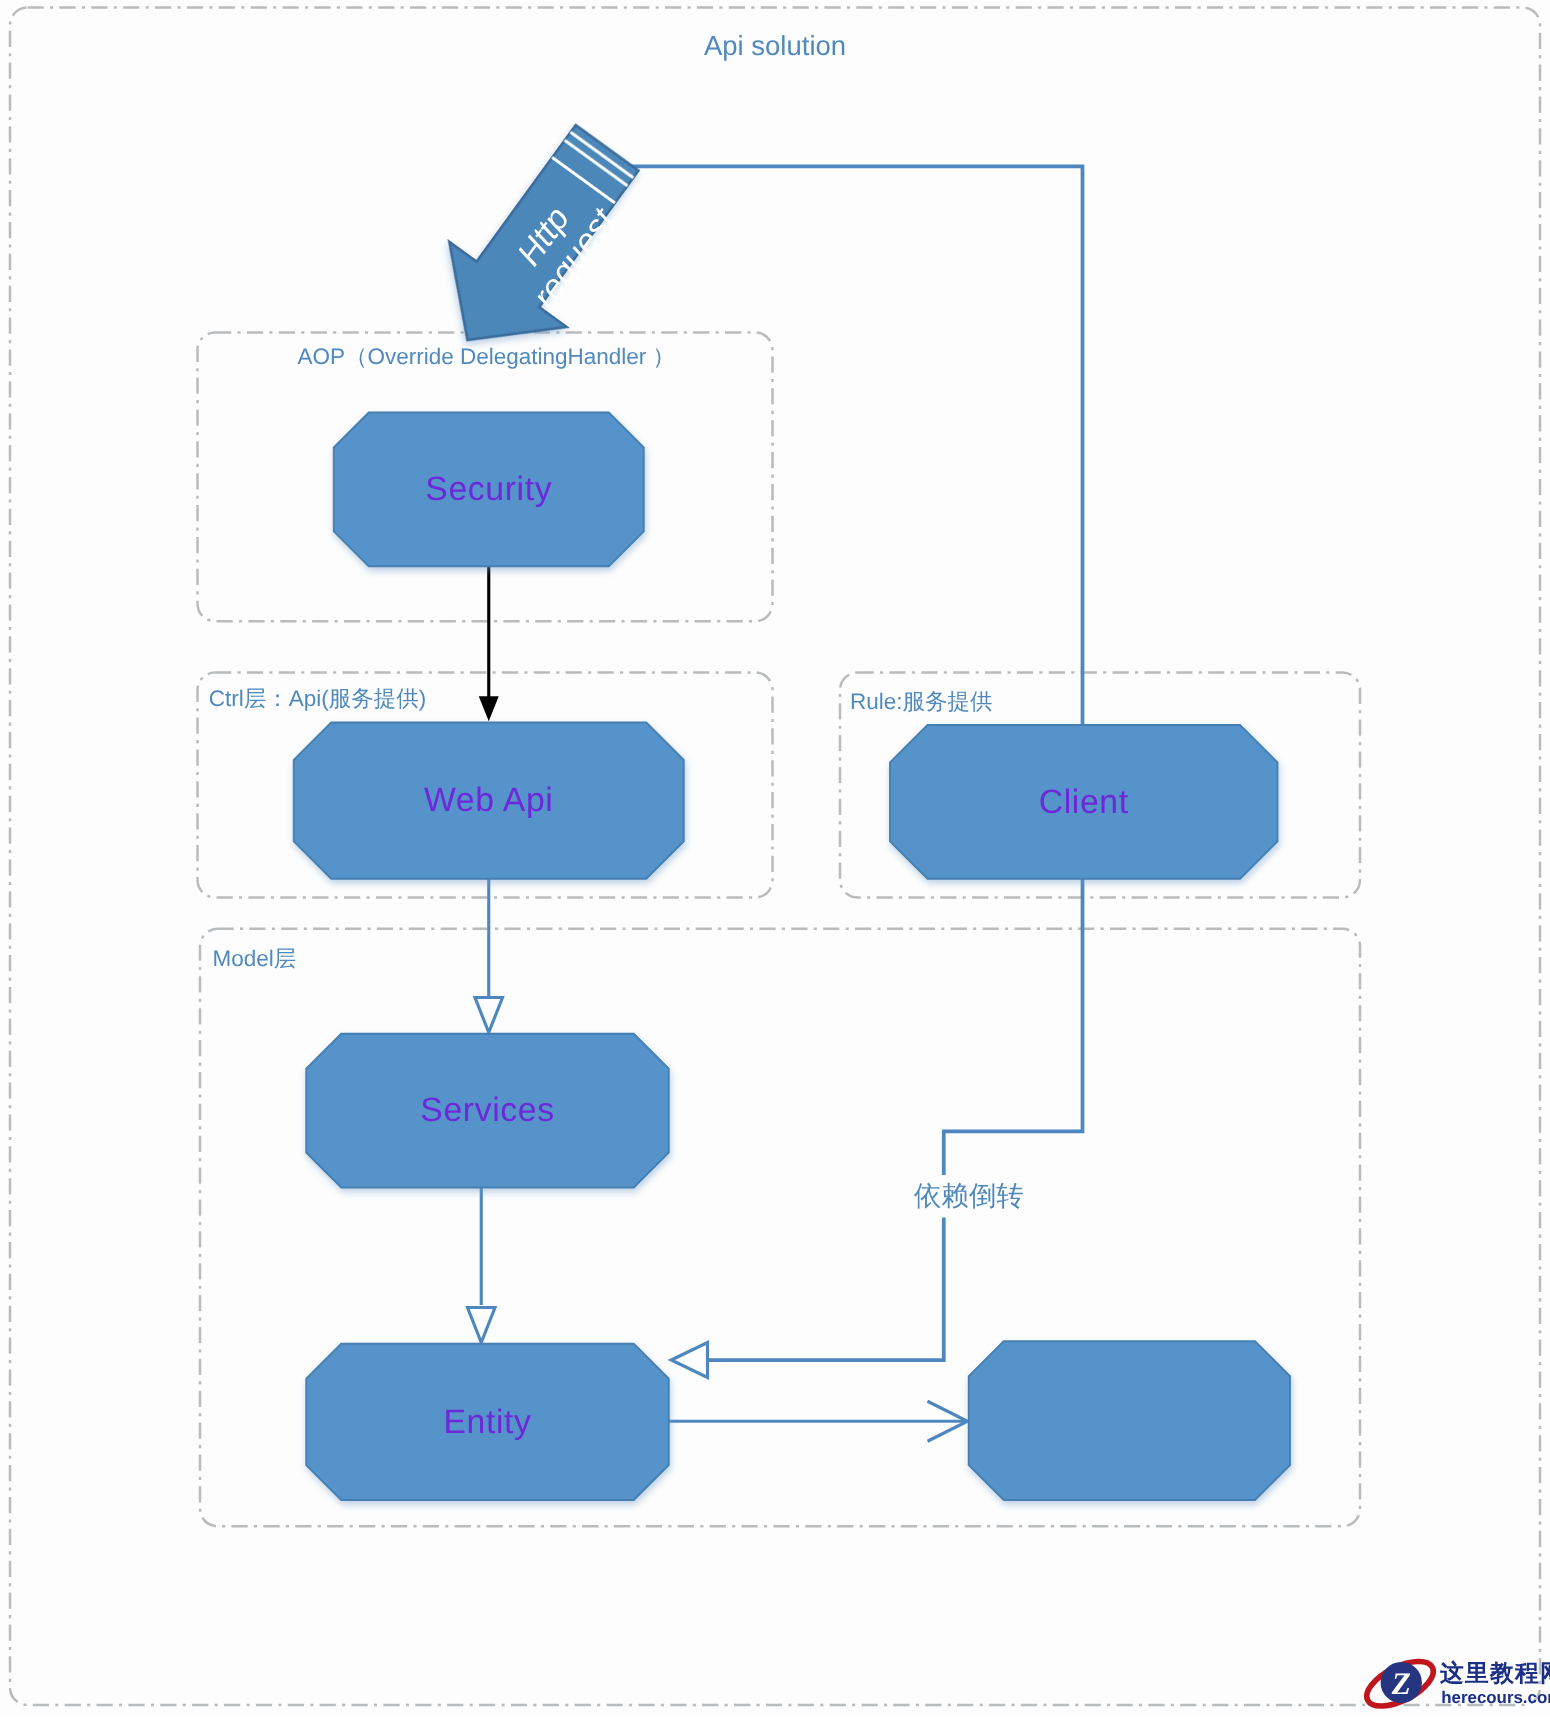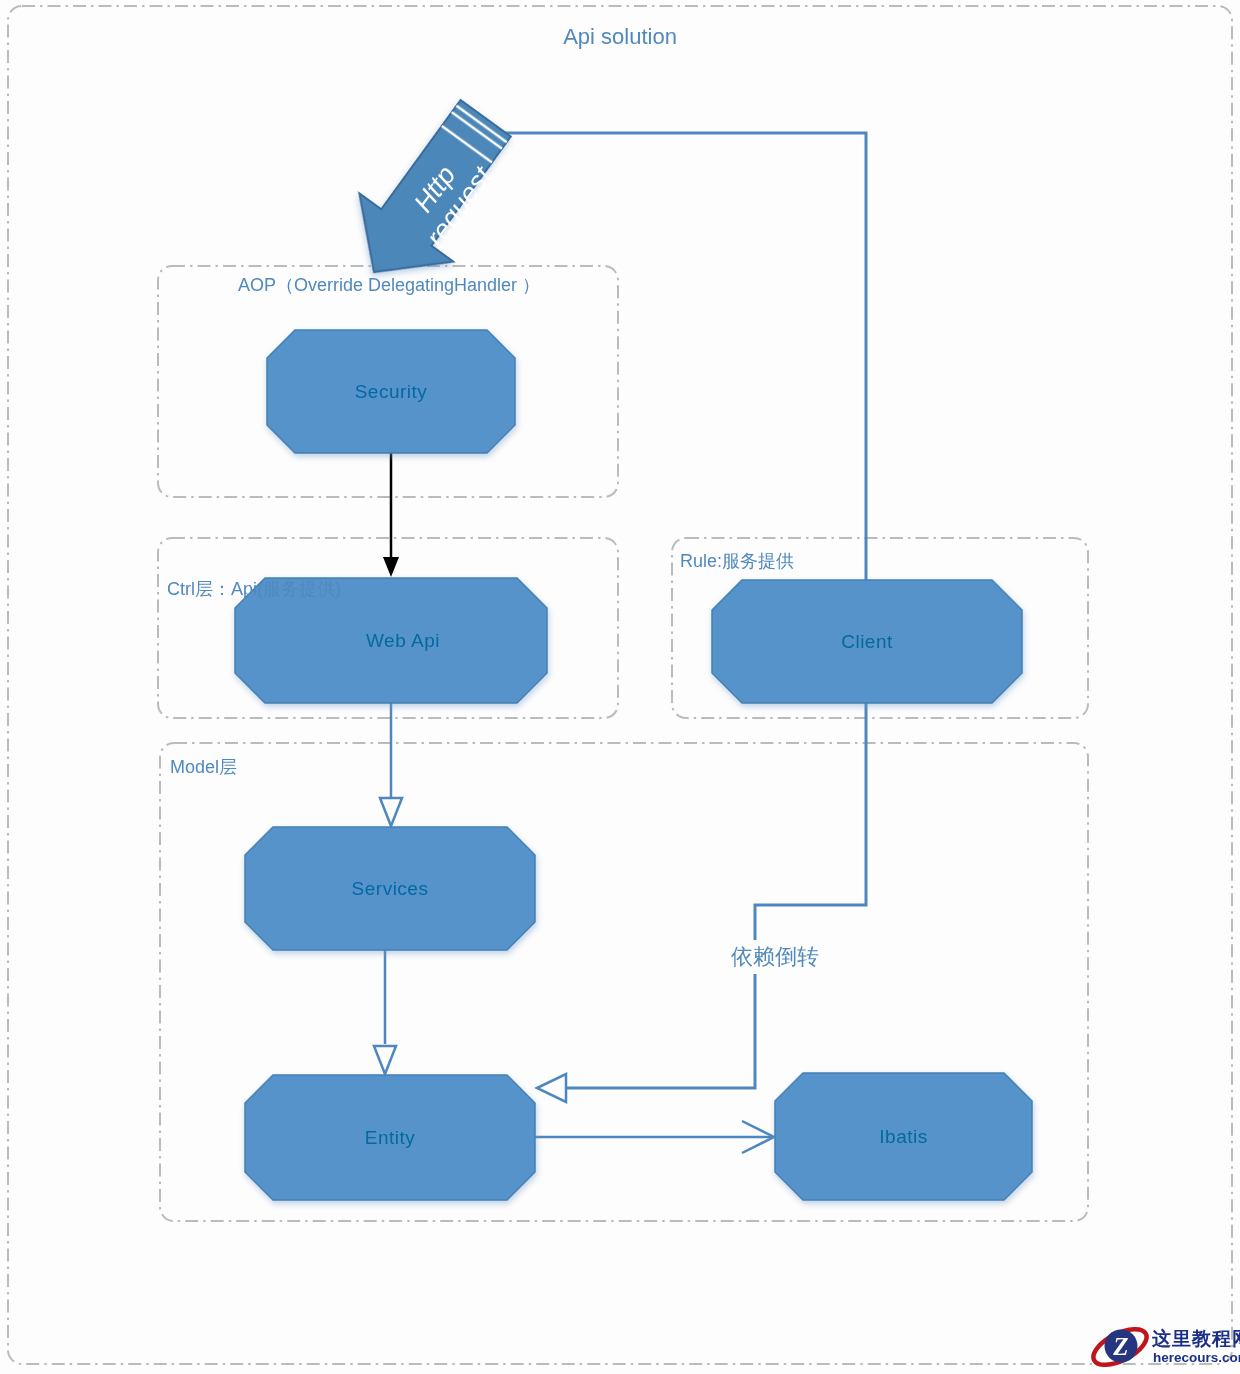--- a/index.html
+++ b/index.html
@@ -5,23 +5,23 @@
   html,body{margin:0;padding:0;background:#ffffff;}
   .canvas{
     position:relative;width:1240px;height:1374px;background:#fdfdfd;overflow:hidden;
     font-family:"Liberation Sans", sans-serif;
   }
   .canvas svg.art{position:absolute;left:0;top:0;}
   .lbl{position:absolute;color:#5089bd;font-size:18px;white-space:nowrap;}
   .title{position:absolute;left:0;top:8px;width:1240px;text-align:center;
          color:#5089bd;font-size:22px;margin-top:16px;}
   .node-label{position:absolute;display:flex;align-items:center;justify-content:center;
-              color:#0369a1;font-size:19px;letter-spacing:.5px;}
+              color:#6d28d9;font-size:27px;letter-spacing:.5px;}
   .aop-label{left:158px;top:273px;width:462px;text-align:center;white-space:nowrap;}
-  .ctrl-label{left:167px;top:547px;margin-top:30px;}
+  .ctrl-label{left:167px;top:547px;}
   .rule-label{left:680px;top:549px;}
   .model-label{left:170px;top:755px;}
   .dep-label{position:absolute;left:703px;top:940px;width:116px;text-align:right;
              background:#fdfdfd;color:#4f88bb;font-size:22px;padding:2px 0;}
   .arrow-text{position:absolute;left:447px;top:198px;width:112px;text-align:center;
               transform:translate(-50%,-50%) rotate(-54deg);color:#ffffff;font-size:27px;
               font-style:italic;line-height:1.12;}
   .watermark{position:absolute;left:1090px;top:1318px;width:150px;height:56px;cursor:pointer;}
   .wm-logo{position:absolute;left:0;top:0;}
   .wm-name{position:absolute;left:62px;top:8px;width:88px;color:#1b2f87;font-size:19px;
@@ -77,25 +77,24 @@
   </svg>
 
   <div class="title">Api solution</div>
 
   <div class="lbl aop-label">AOP（Override DelegatingHandler ）</div>
   <div class="lbl ctrl-label">Ctrl层：Api(服务提供)</div>
   <div class="lbl rule-label">Rule:服务提供</div>
   <div class="lbl model-label">Model层</div>
 
   <div class="node-label" style="left:267px;top:330px;width:248px;height:123px;">Security</div>
-  <div class="node-label" style="left:235px;top:578px;width:312px;height:125px;padding-left:12px;">Web Api</div>
+  <div class="node-label" style="left:235px;top:578px;width:312px;height:125px;">Web Api</div>
   <div class="node-label" style="left:712px;top:580px;width:310px;height:123px;">Client</div>
   <div class="node-label" style="left:245px;top:827px;width:290px;height:123px;">Services</div>
   <div class="node-label" style="left:245px;top:1075px;width:290px;height:125px;border-radius:26px;">Entity</div>
-  <div class="node-label" style="left:775px;top:1073px;width:257px;height:127px;">Ibatis</div>
 
   <div class="arrow-text">Http request</div>
 
   <div class="dep-label">依赖倒转</div>
 
   <div class="watermark">
     <svg class="wm-logo" width="62" height="56" viewBox="0 0 62 56">
       <ellipse cx="30" cy="29" rx="29" ry="13.5" transform="rotate(-27 30 29)" fill="none" stroke="#c0151c" stroke-width="4.5"></ellipse>
       <circle cx="31" cy="28" r="16.5" fill="#26357f"></circle>
       <text x="31" y="37" text-anchor="middle" font-size="25" font-weight="bold" font-style="italic" font-family="Liberation Serif, serif" fill="#ffffff">Z</text>

